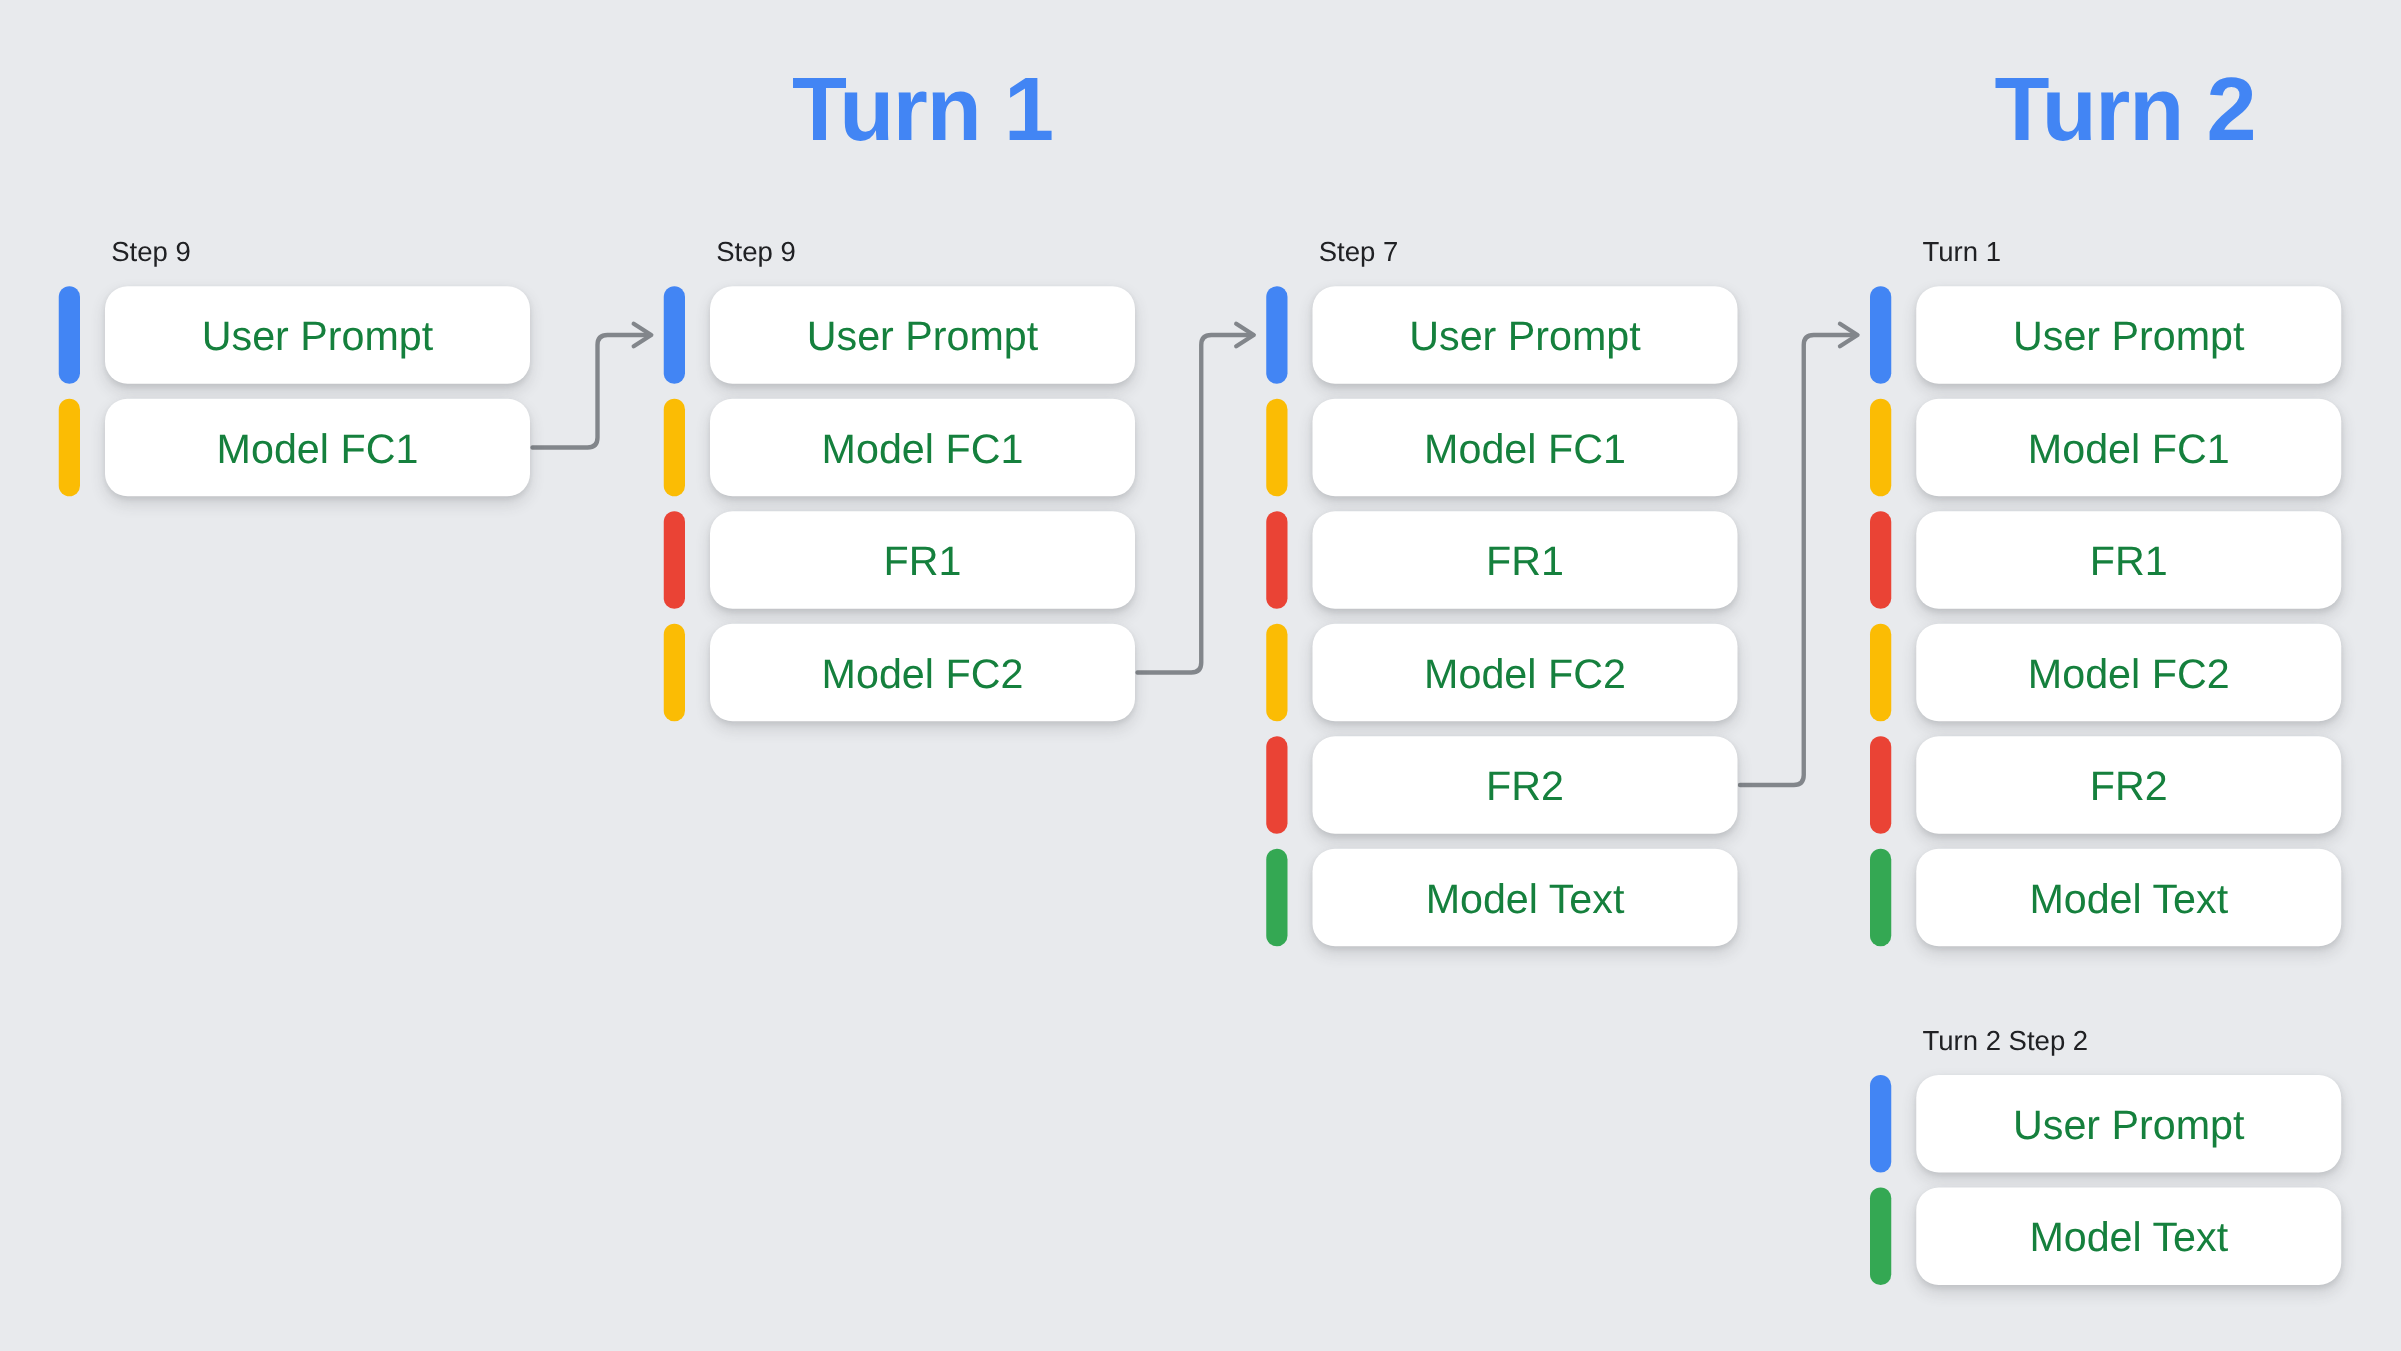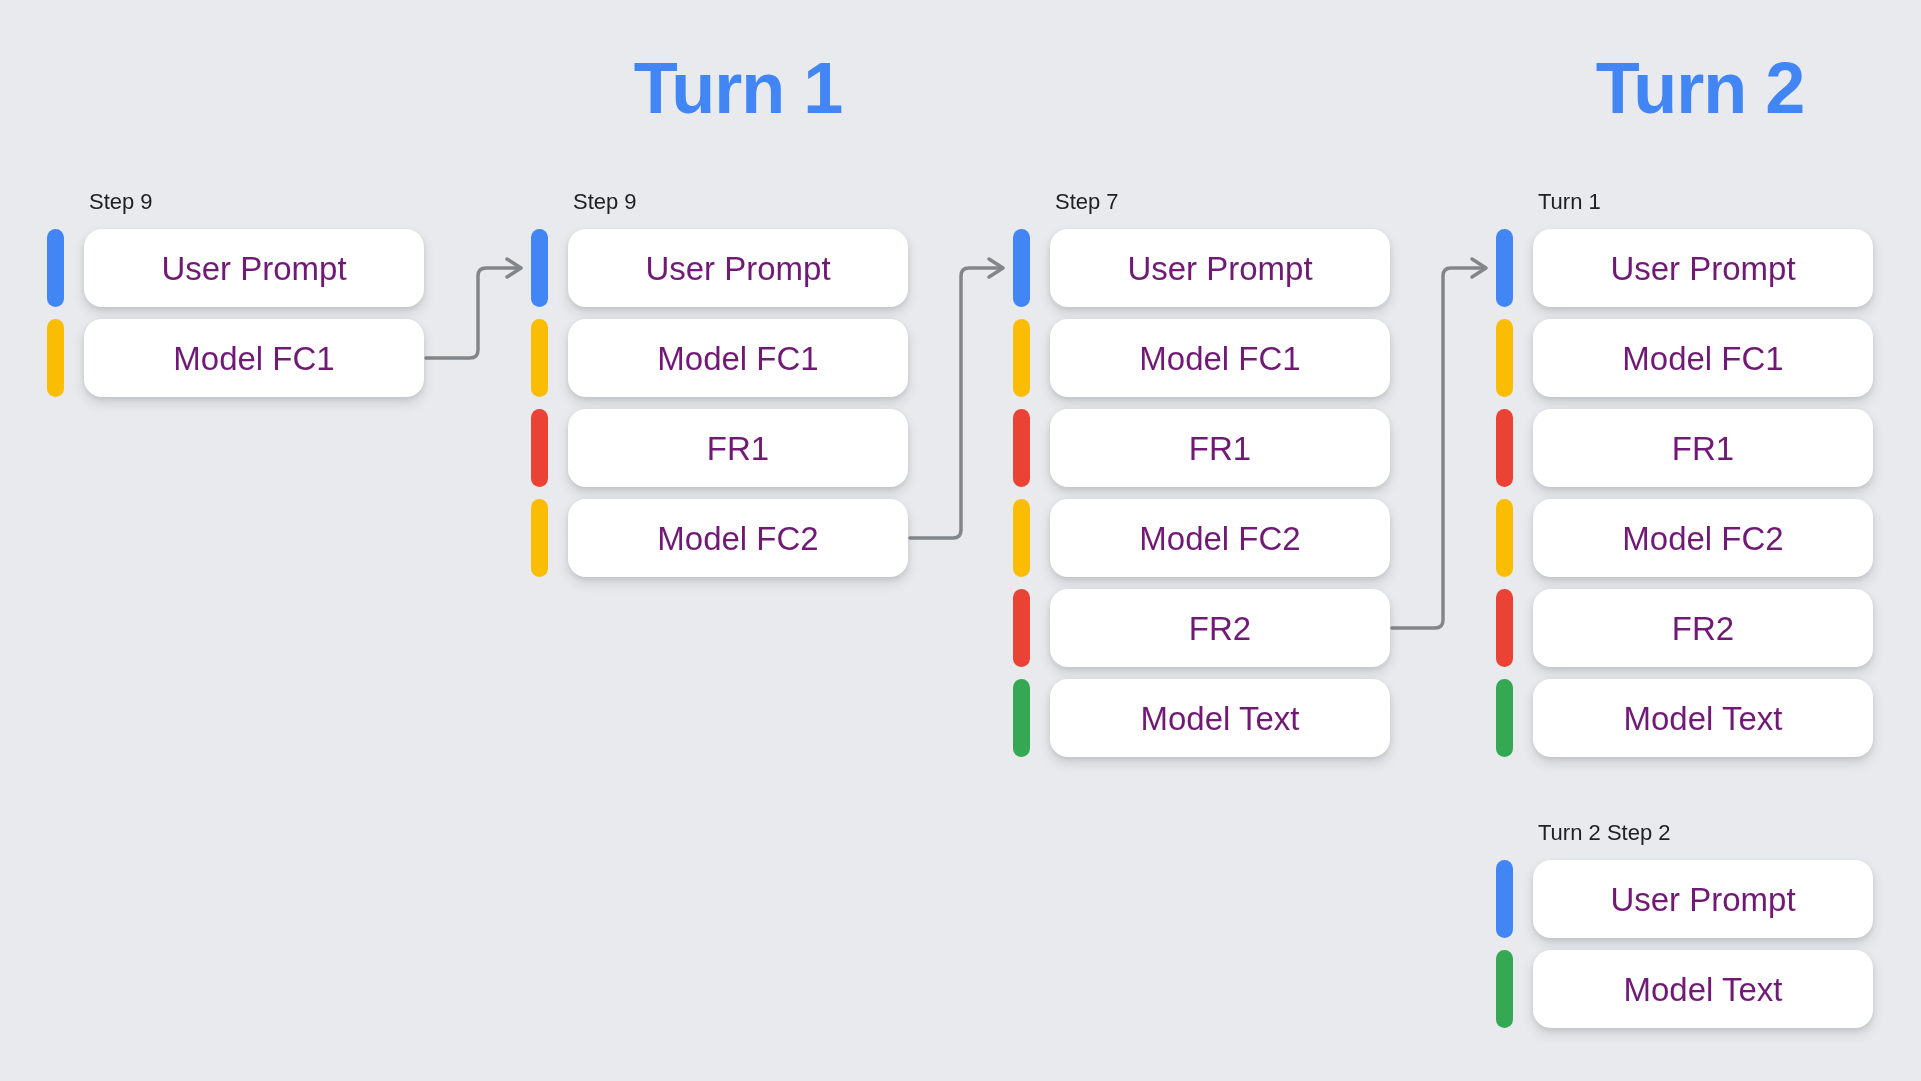--- a/index.html
+++ b/index.html
@@ -50,21 +50,21 @@
     height: 78px;
     background: #FFFFFF;
     border-radius: 18px;
     box-shadow: 0 6px 12px rgba(60,64,67,0.16), 0 2px 4px rgba(60,64,67,0.10);
     display: flex;
     align-items: center;
     justify-content: center;
   }
   .node-label {
     font-size: 33px;
-    color: #701a75;
+    color: #15803d;
     white-space: nowrap;
     line-height: 1;
   }
   #arrows-layer {
     position: absolute;
     left: 0;
     top: 0;
     pointer-events: none;
   }
 </style>

